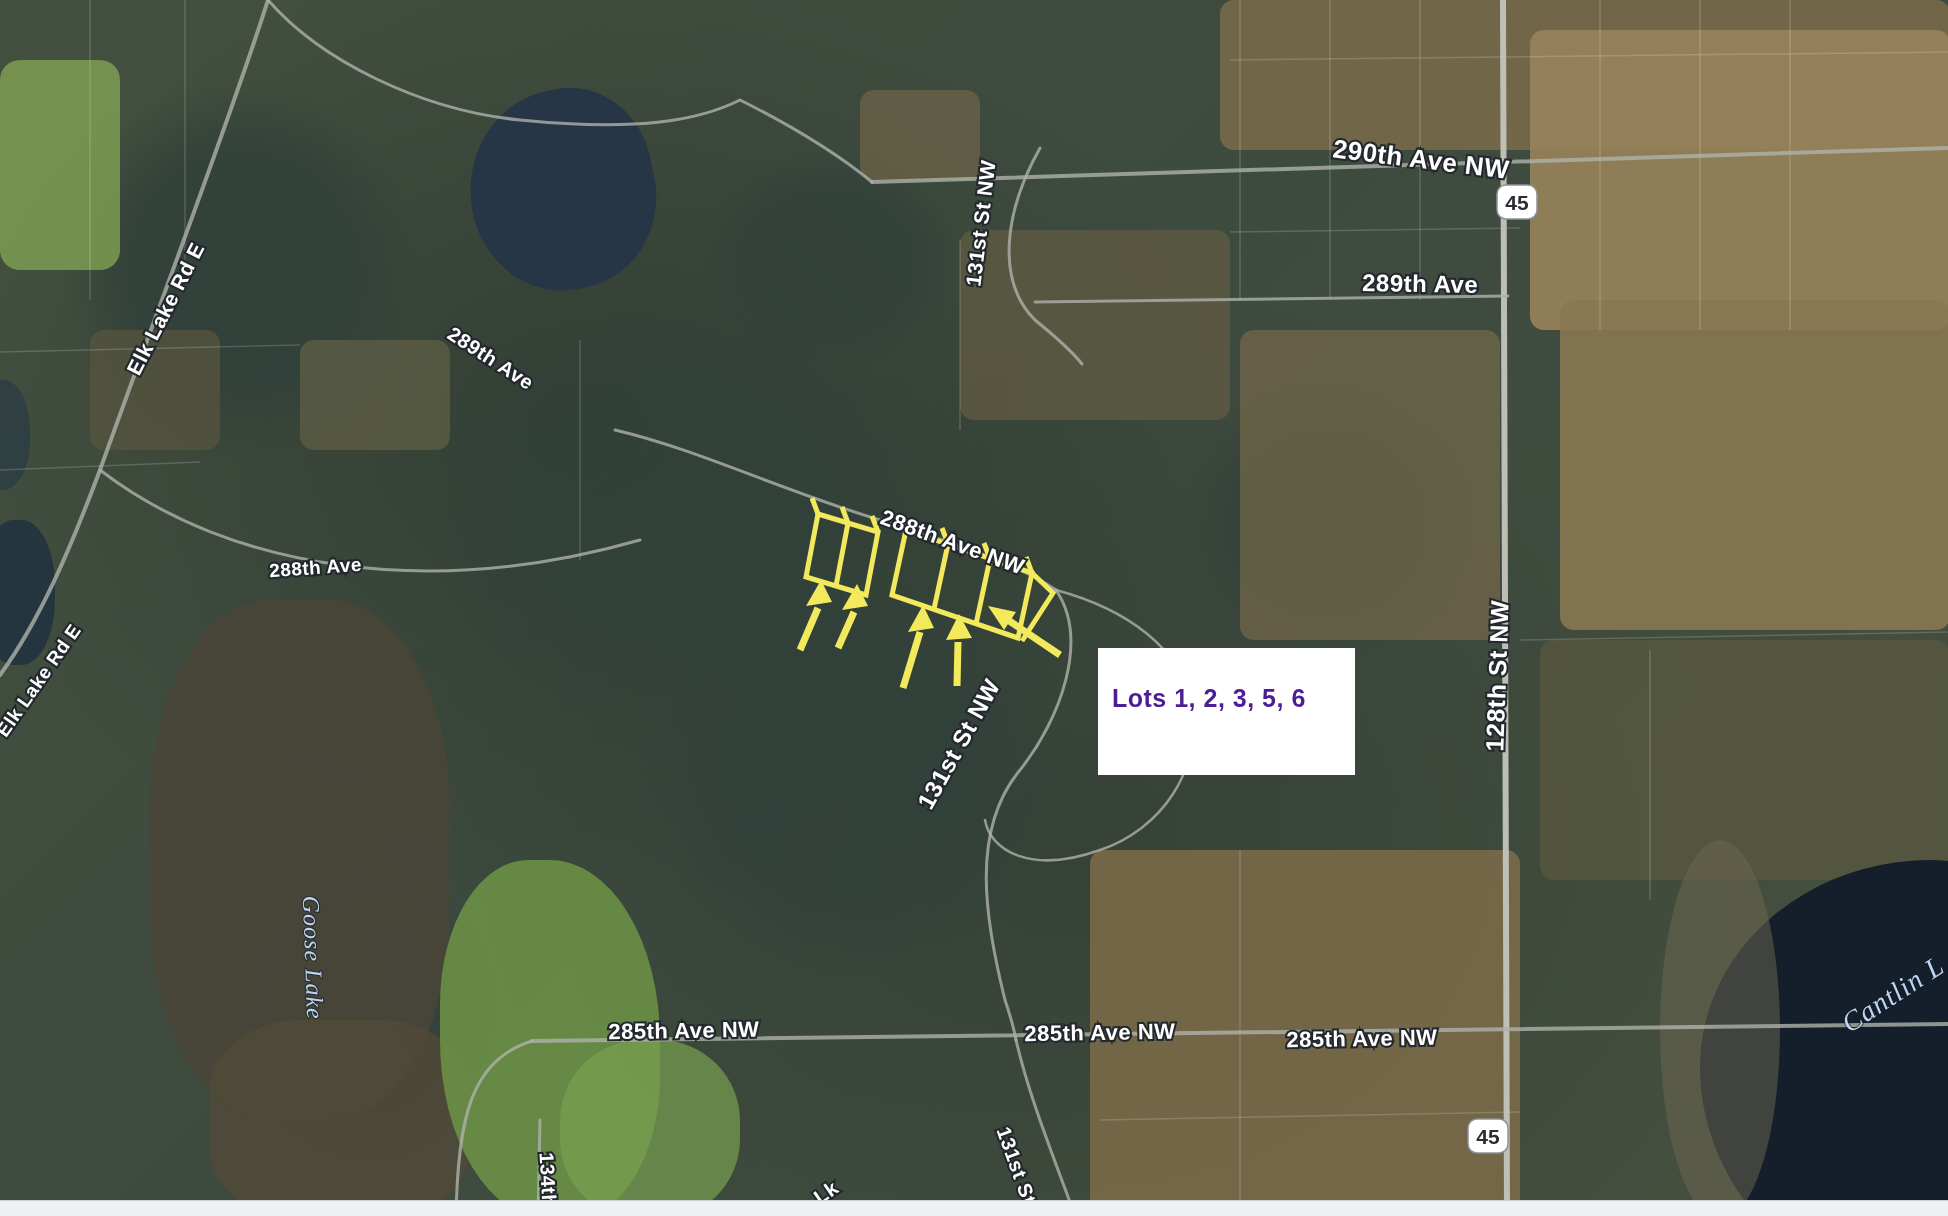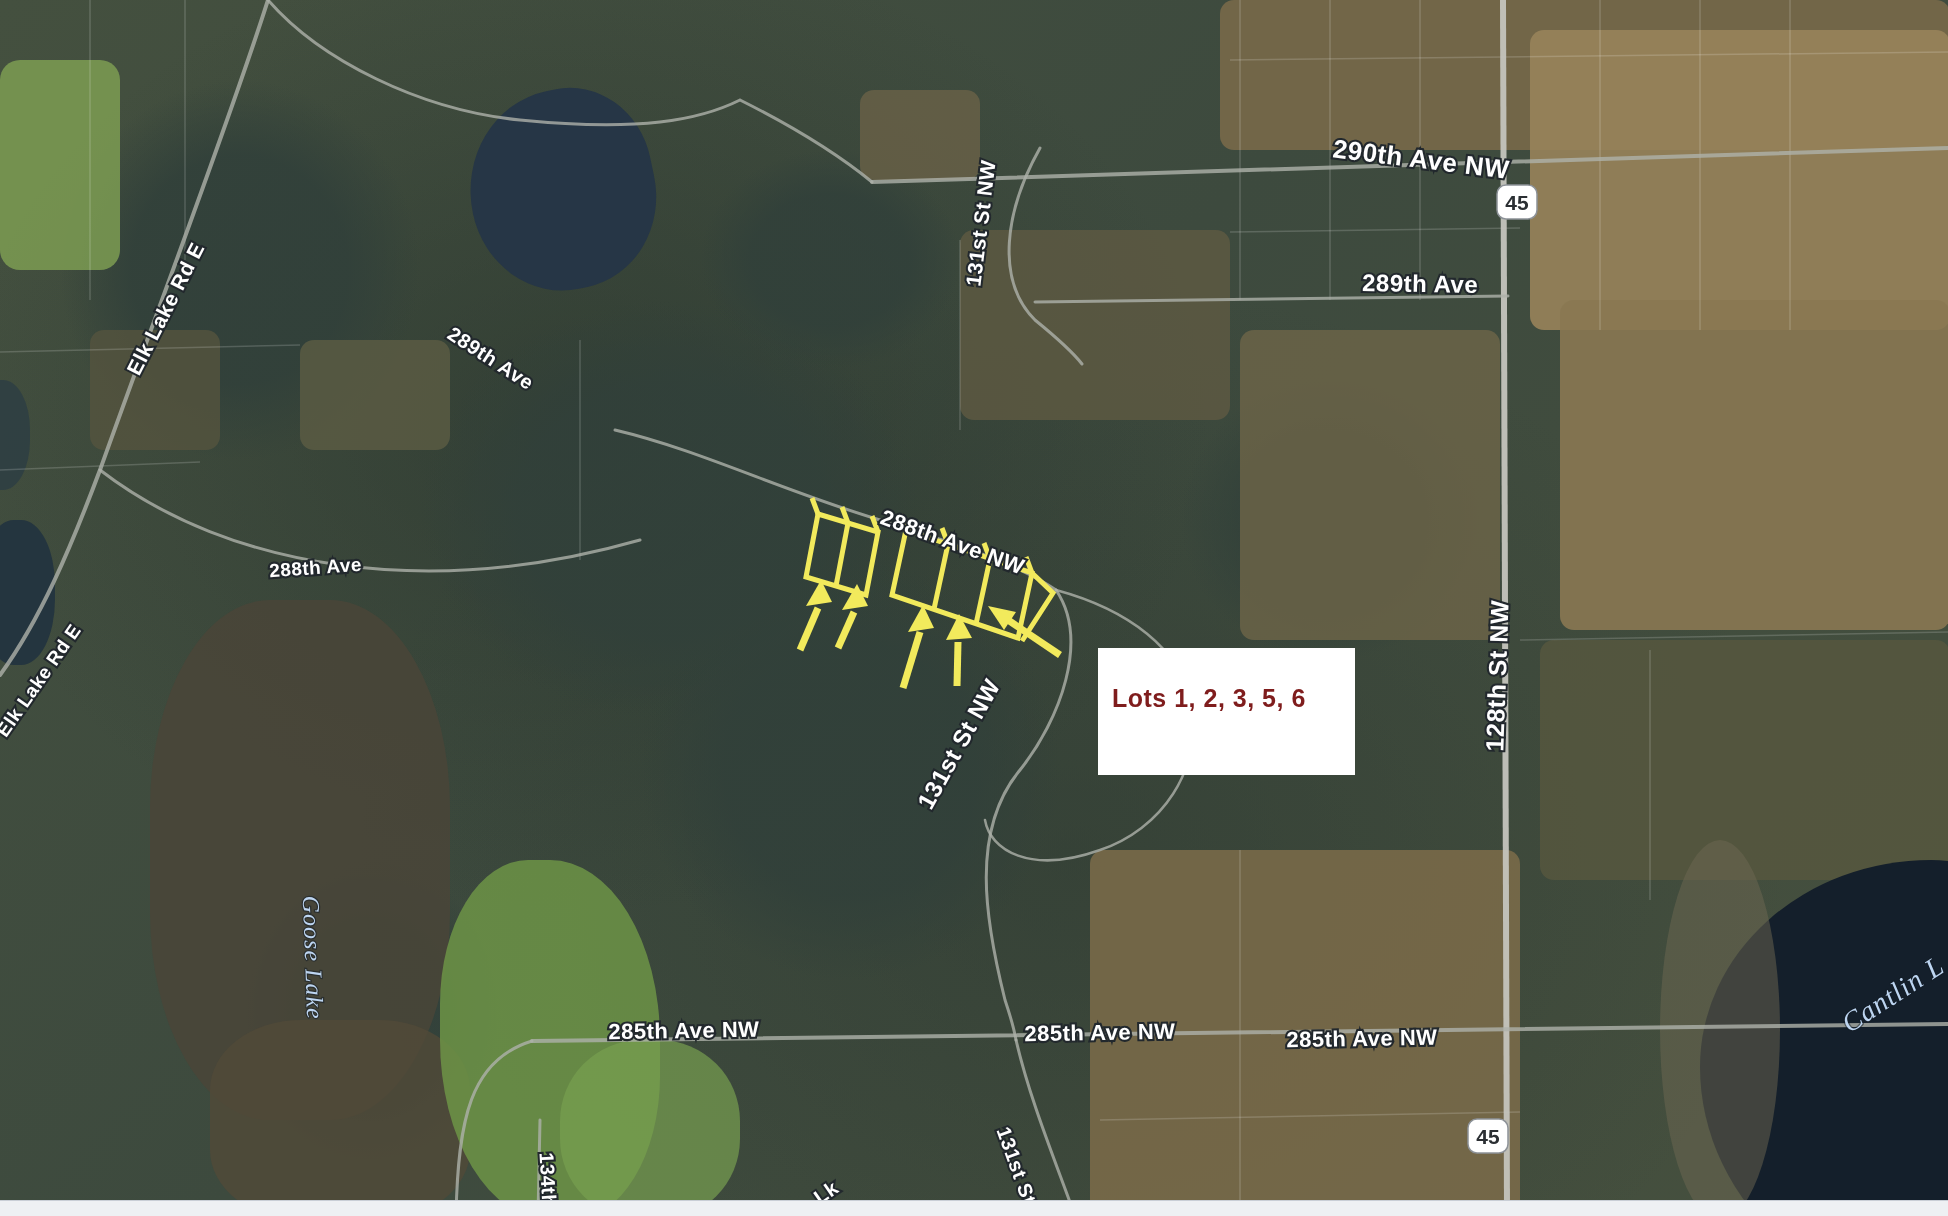--- a/index.html
+++ b/index.html
@@ -28,21 +28,21 @@
     fill:#2b2f33;font-weight:700;font-family:"Liberation Sans",sans-serif;
   }
   .prop-line{stroke:#ffffff;stroke-opacity:.17;stroke-width:1.5;}
   .road{stroke:#aeb1aa;stroke-opacity:.8;fill:none;stroke-linecap:round;}
   .road-major{stroke:#c4c4bd;stroke-opacity:.95;fill:none;}
   .lot-line{stroke:#f2ea5c;stroke-width:5;fill:none;stroke-linejoin:miter;}
   .lot-arrow-line{stroke:#f2ea5c;stroke-width:7;fill:none;}
   .lot-arrow-head{fill:#f2ea5c;}
   #lots-callout{
     position:absolute;left:1098px;top:648px;width:257px;height:127px;
-    background:#ffffff;color:#7f1d1d;box-sizing:border-box;padding:36px 0 0 14px;
+    background:#ffffff;color:#4c1d95;box-sizing:border-box;padding:36px 0 0 14px;
   }
   #lots-callout span{font-weight:700;font-size:25px;letter-spacing:.5px;font-family:"Liberation Sans",sans-serif;}
   #bottom-bar{
     position:absolute;left:0;top:1200px;width:1948px;height:16px;
     background:#eef0f3;border-top:1px solid #c9ced6;box-sizing:border-box;
   }
 </style>
 </head>
 <body>
 

